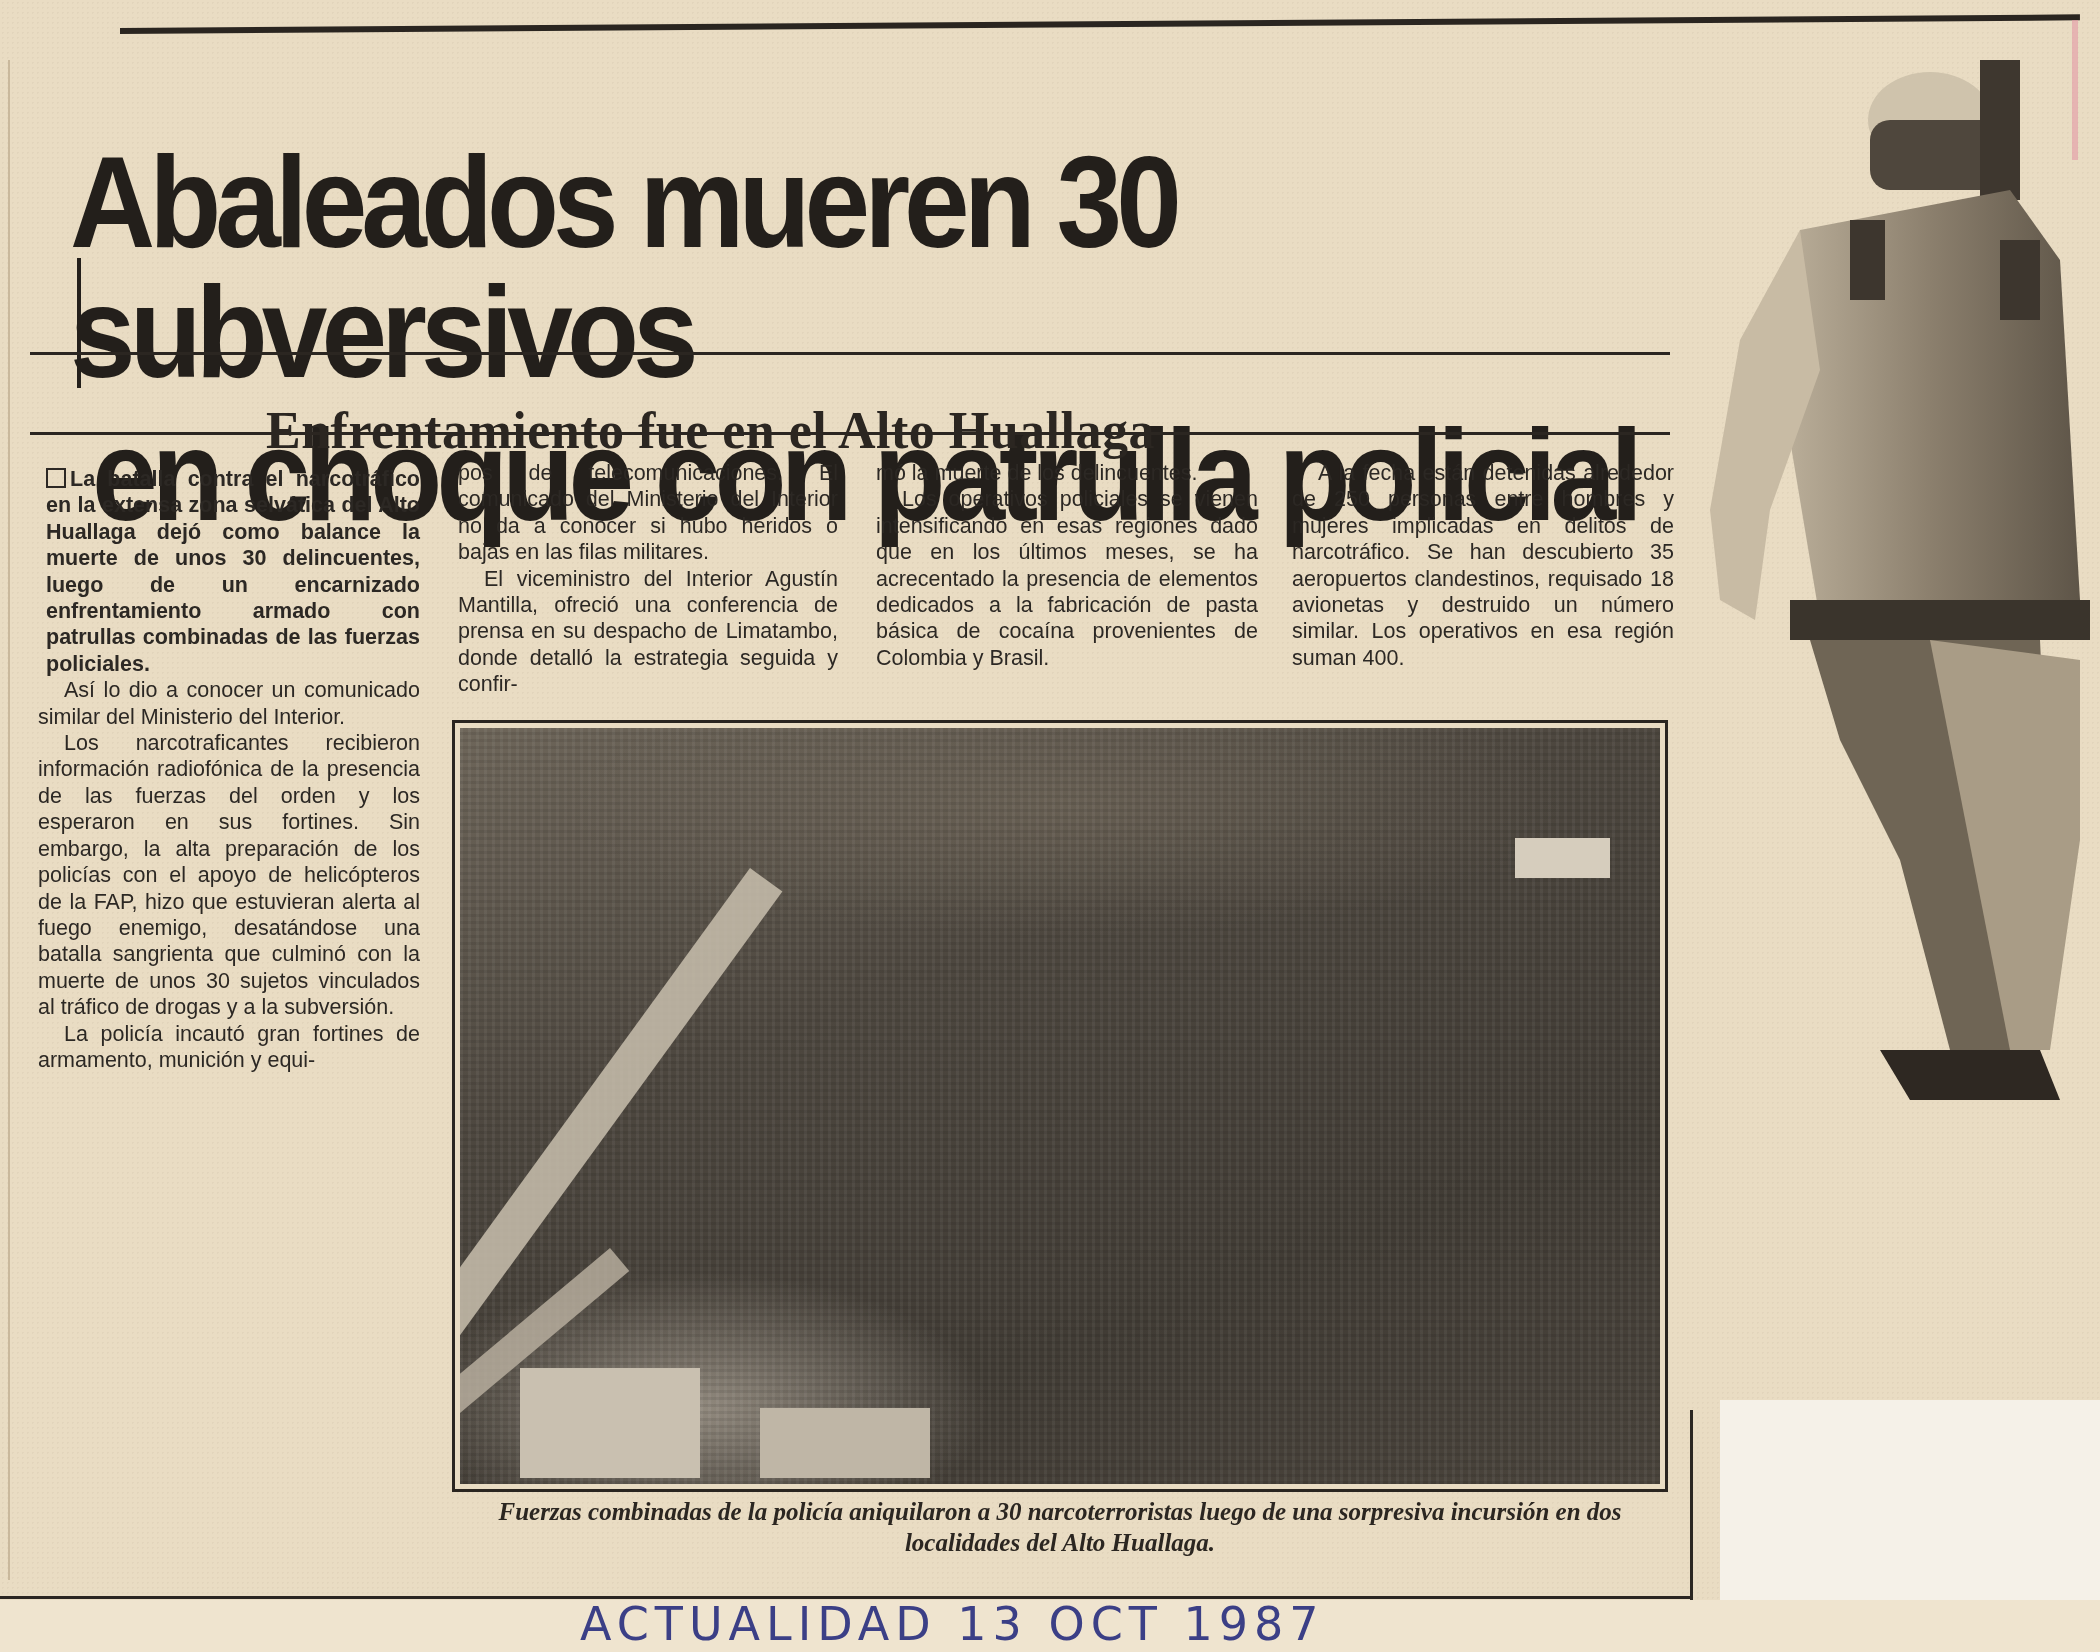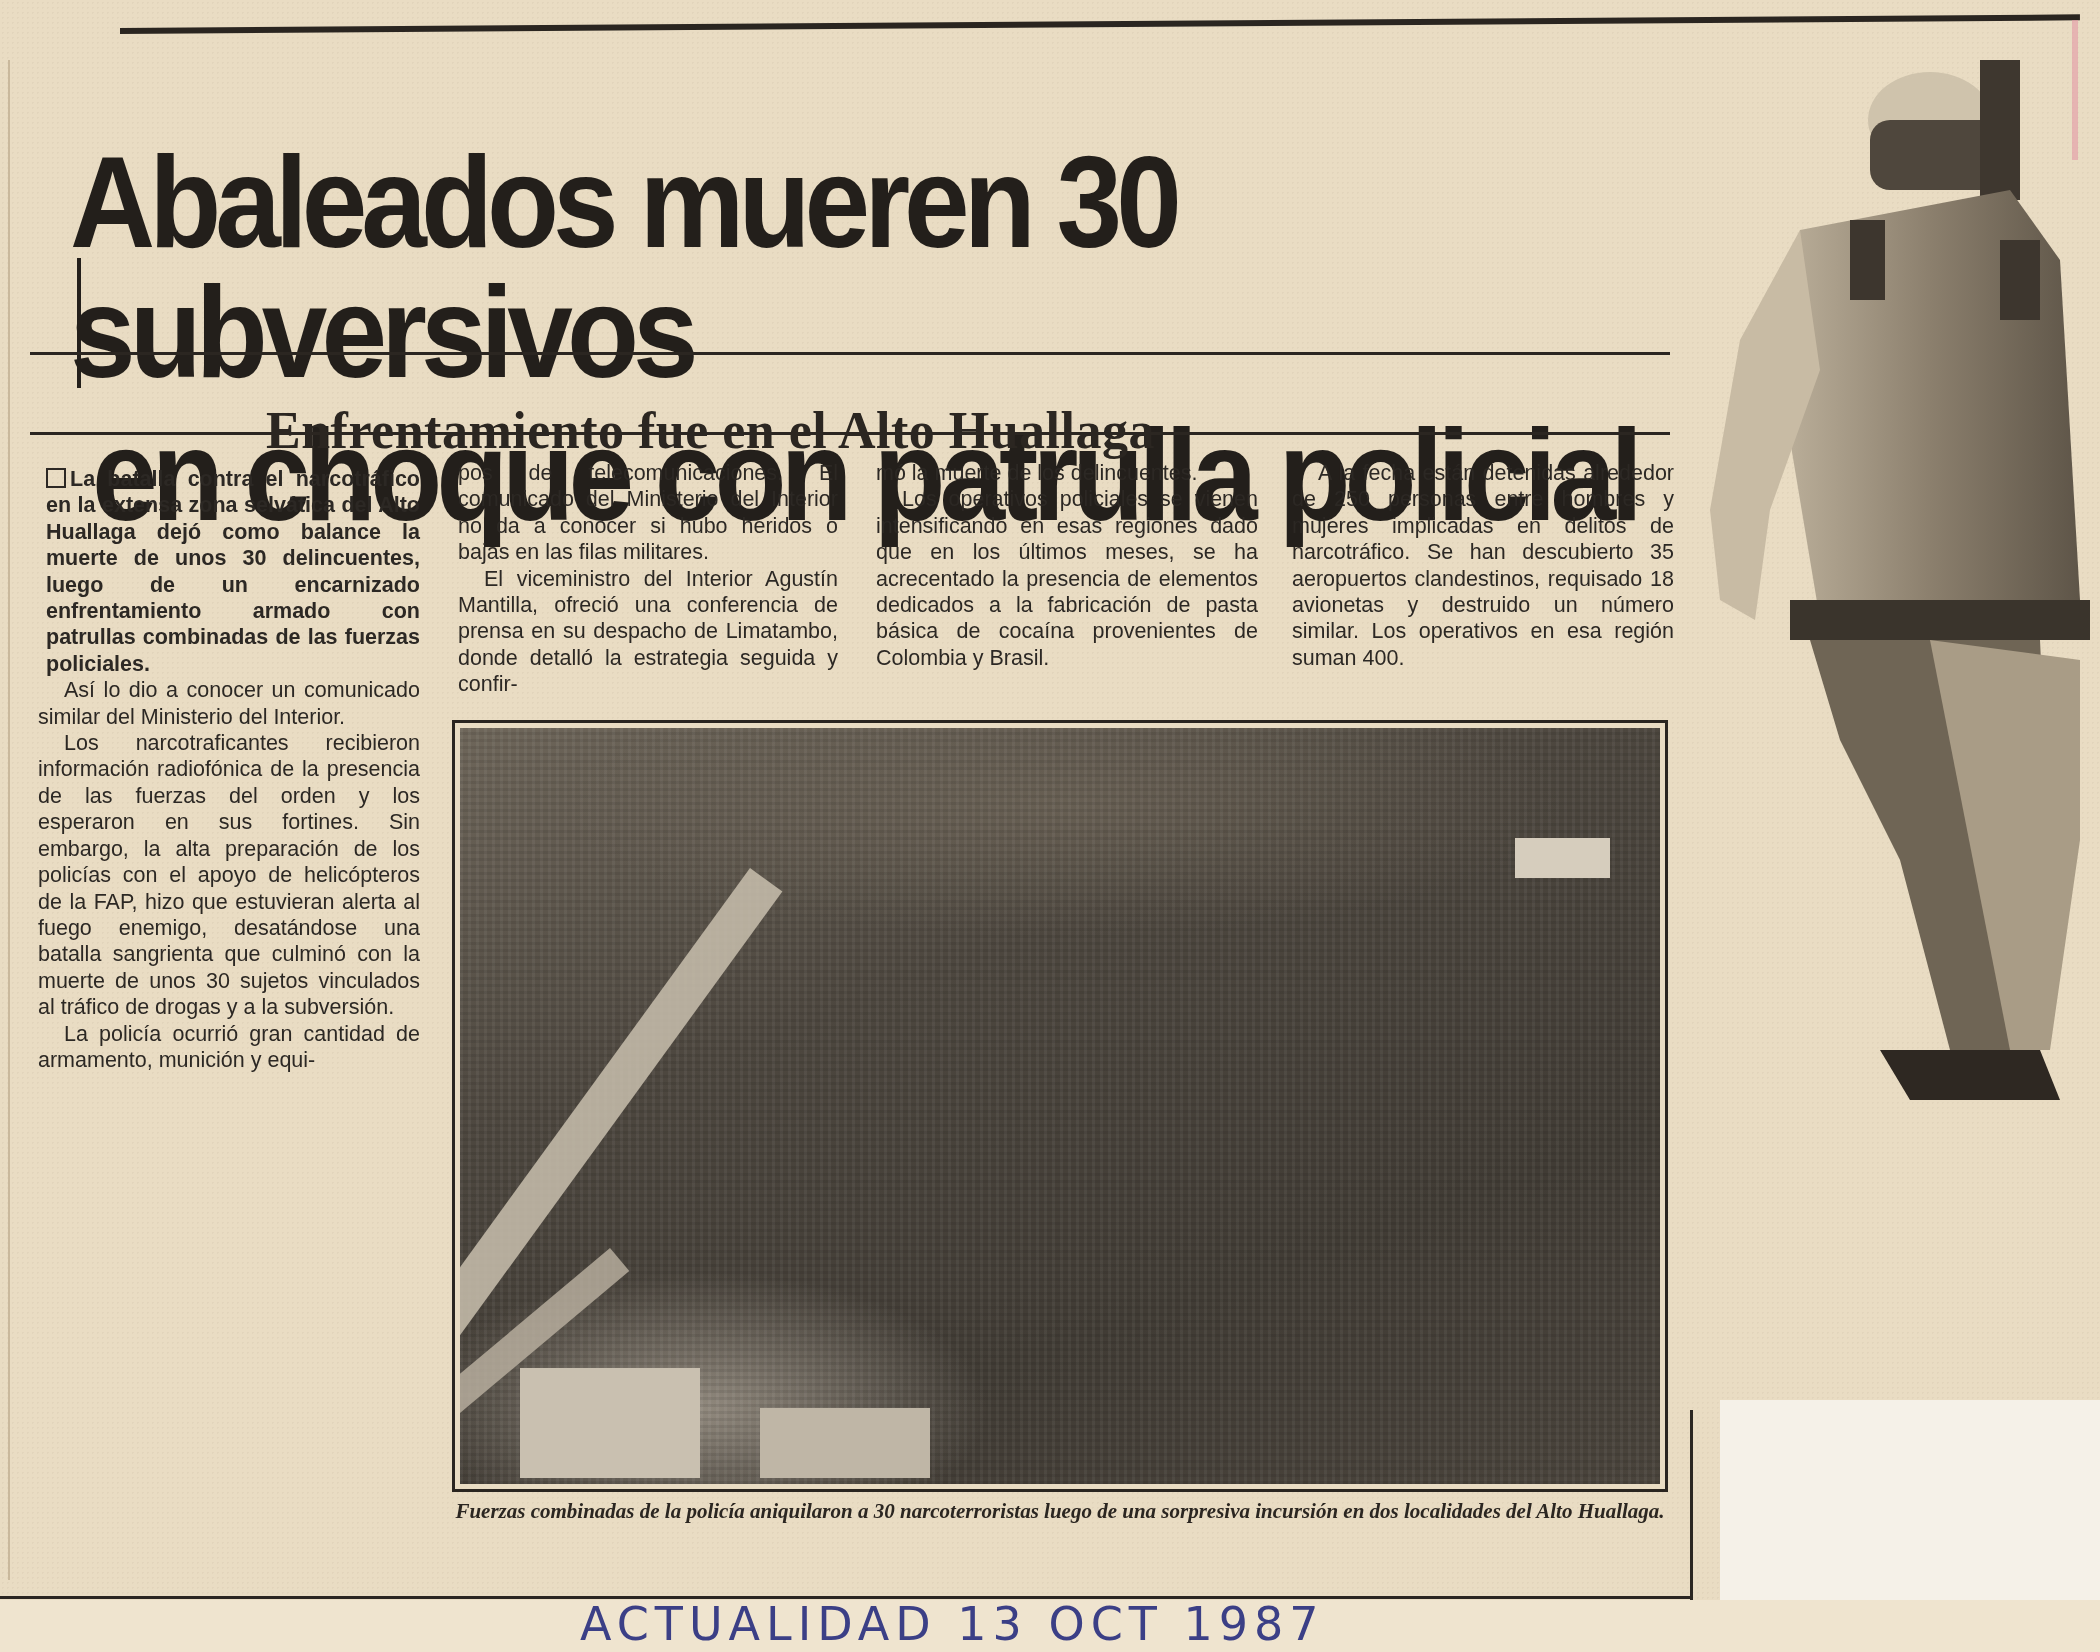--- a/index.html
+++ b/index.html
@@ -82,21 +82,21 @@
   }
   .photo .road2 {
     position:absolute; left:150px; top:520px; width:30px; height:260px; background:#bdb3a2;
     transform:rotate(50deg); transform-origin:top left; opacity:.8;
   }
   .photo .patch { position:absolute; background:#d6cdbd; }
 
   .caption {
     position:absolute; left:455px; top:1496px; width:1210px; text-align:center;
     font-family:"Liberation Serif", serif; font-style:italic; font-weight:bold;
-    font-size:21px; line-height:31px; color:#2b2621;
+    font-size:25px; line-height:31px; color:#2b2621;
   }
   .frame-line { position:absolute; background:#2b2621; }
 
   .soldier {
     position:absolute; left:1680px; top:40px; width:420px; height:1360px;
   }
   .handwriting {
     position:absolute; left:580px; top:1597px;
     font-family:"DejaVu Sans", sans-serif; font-size:46px; color:#3b3f86;
     letter-spacing:6px; font-weight:normal;
@@ -120,21 +120,21 @@
 <div class="vbar"></div>
 
 <div class="rule" style="left:30px; top:352px; width:1640px;"></div>
 <h2 class="subhead">Enfrentamiento fue en el Alto Huallaga</h2>
 <div class="rule" style="left:30px; top:432px; width:1640px;"></div>
 
 <div class="col" style="left:38px; top:466px; width:382px;">
   <p class="lede"><span class="box-glyph"></span><span>La batalla contra el narcotráfico en la extensa zona selvática del Alto Huallaga dejó como balance la muerte de unos 30 delincuentes, luego de un encarnizado enfrentamiento armado con patrullas combinadas de las fuerzas policiales.</span></p>
   <p class="ind">Así lo dio a conocer un comunicado similar del Ministerio del Interior.</p>
   <p class="ind">Los narcotraficantes recibieron información radiofónica de la presencia de las fuerzas del orden y los esperaron en sus fortines. Sin embargo, la alta preparación de los policías con el apoyo de helicópteros de la FAP, hizo que estuvieran alerta al fuego enemigo, desatándose una batalla sangrienta que culminó con la muerte de unos 30 sujetos vinculados al tráfico de drogas y a la subversión.</p>
-  <p class="ind">La policía ocurrió gran cantidad de armamento, munición y equi-</p>
+  <p class="ind">La policía incautó gran fortines de armamento, munición y equi-</p>
 </div>
 
 <div class="col" style="left:458px; top:460px; width:380px;">
   <p>pos de telecomunicaciones. El comunicado del Ministerio del Interior no da a conocer si hubo heridos o bajas en las filas militares.</p>
   <p class="ind">El viceministro del Interior Agustín Mantilla, ofreció una conferencia de prensa en su despacho de Limatambo, donde detalló la estrategia seguida y confir-</p>
 </div>
 
 <div class="col" style="left:876px; top:460px; width:382px;">
   <p>mó la muerte de los delincuentes.</p>
   <p class="ind">Los operativos policiales se vienen intensificando en esas regiones dado que en los últimos meses, se ha acrecentado la presencia de elementos dedicados a la fabricación de pasta básica de cocaína provenientes de Colombia y Brasil.</p>

